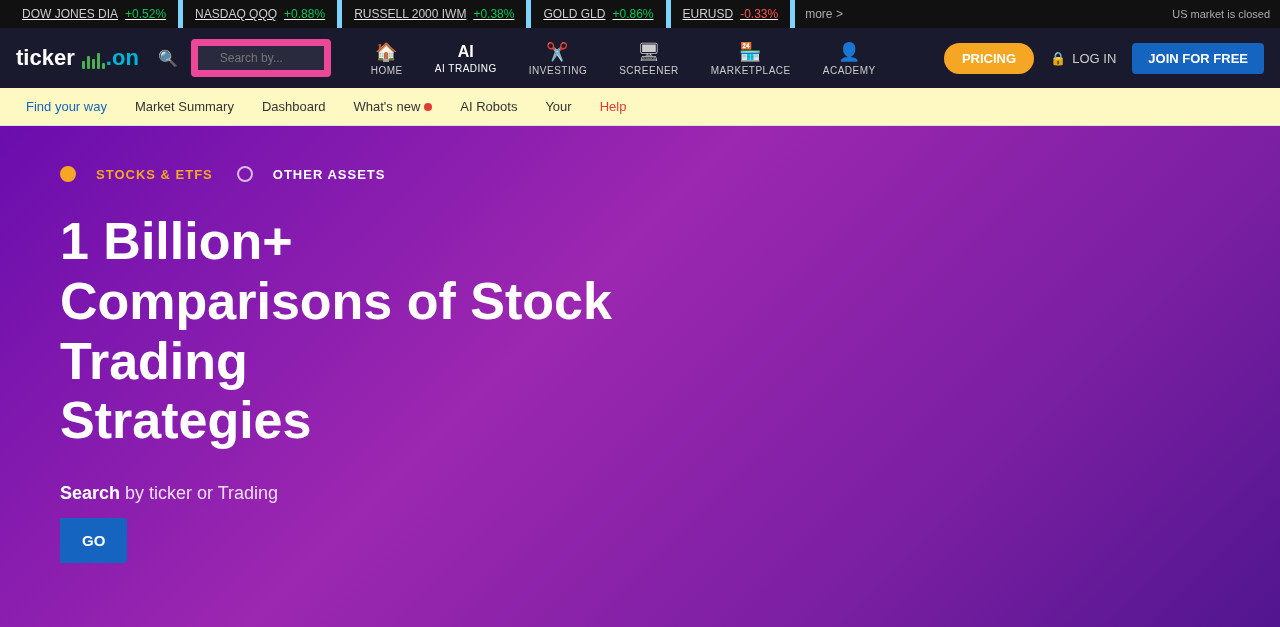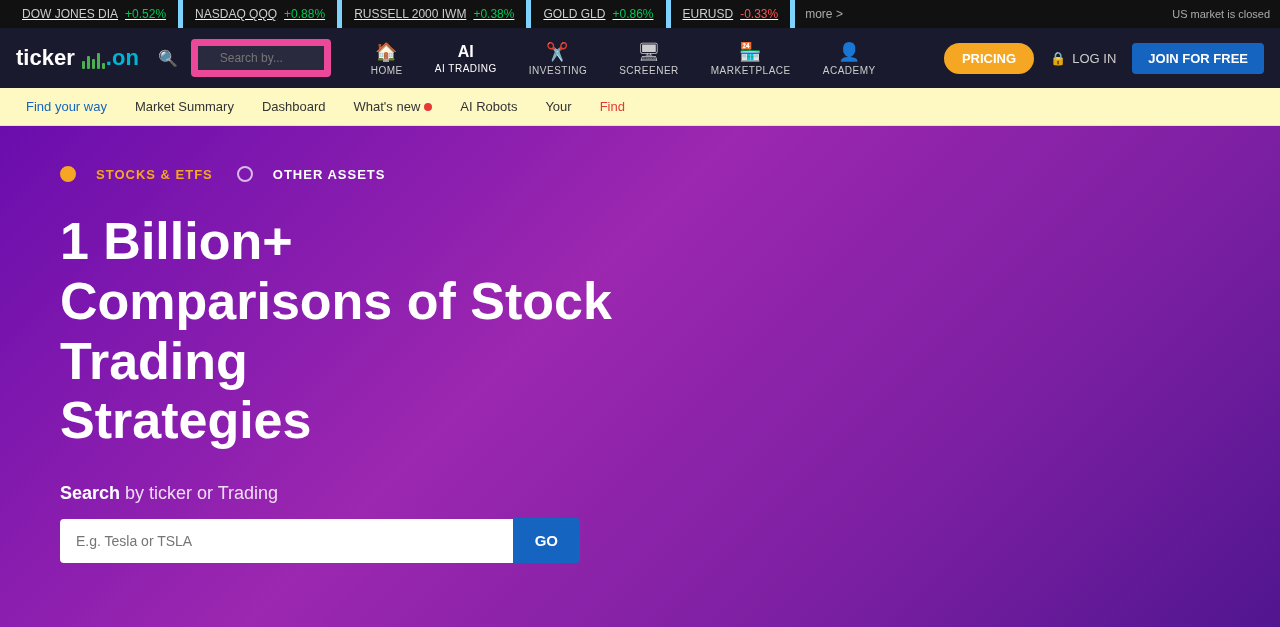--- a/index.html
+++ b/index.html
@@ -354,21 +354,21 @@
 <div id="secondary-nav">
   <a class="sec-nav-item find-way">Find your way</a>
   <a class="sec-nav-item">Market Summary</a>
   <a class="sec-nav-item">Dashboard</a>
   <a class="sec-nav-item">
     <span>What's new</span>
     <span class="new-dot"></span>
   </a>
   <a class="sec-nav-item">AI Robots</a>
   <a class="sec-nav-item">Your</a>
-  <a class="sec-nav-item sale">Find</a>
+  <a class="sec-nav-item sale">Help</a>
 </div>
 
 <div id="hero">
   <div class="asset-toggle">
     <div class="asset-option">
       <div class="radio-dot selected"></div>
       <span class="asset-label selected">STOCKS &amp; ETFS</span>
     </div>
     <div class="asset-option">
       <div class="radio-dot unselected"></div>
@@ -378,18 +378,17 @@
 
   <div class="hero-title">
     1 Billion+<br>Comparisons of Stock Trading<br>Strategies
   </div>
 
   <div class="hero-search-label">
     <strong>Search</strong><span> by ticker or Trading</span>
   </div>
 
   <div class="hero-search-row">
-    <input class="hero-search-input" type="text" placeholder="E.g. Tesla or TSLA" style="">
     <button class="hero-go-btn">GO</button>
   </div>
 
   <div class="hero-tagline">Revolutionize Your Trading with Tickeron's AI-Powered Stock Forecast Tools</div>
 </div>
 
 </body></html>

